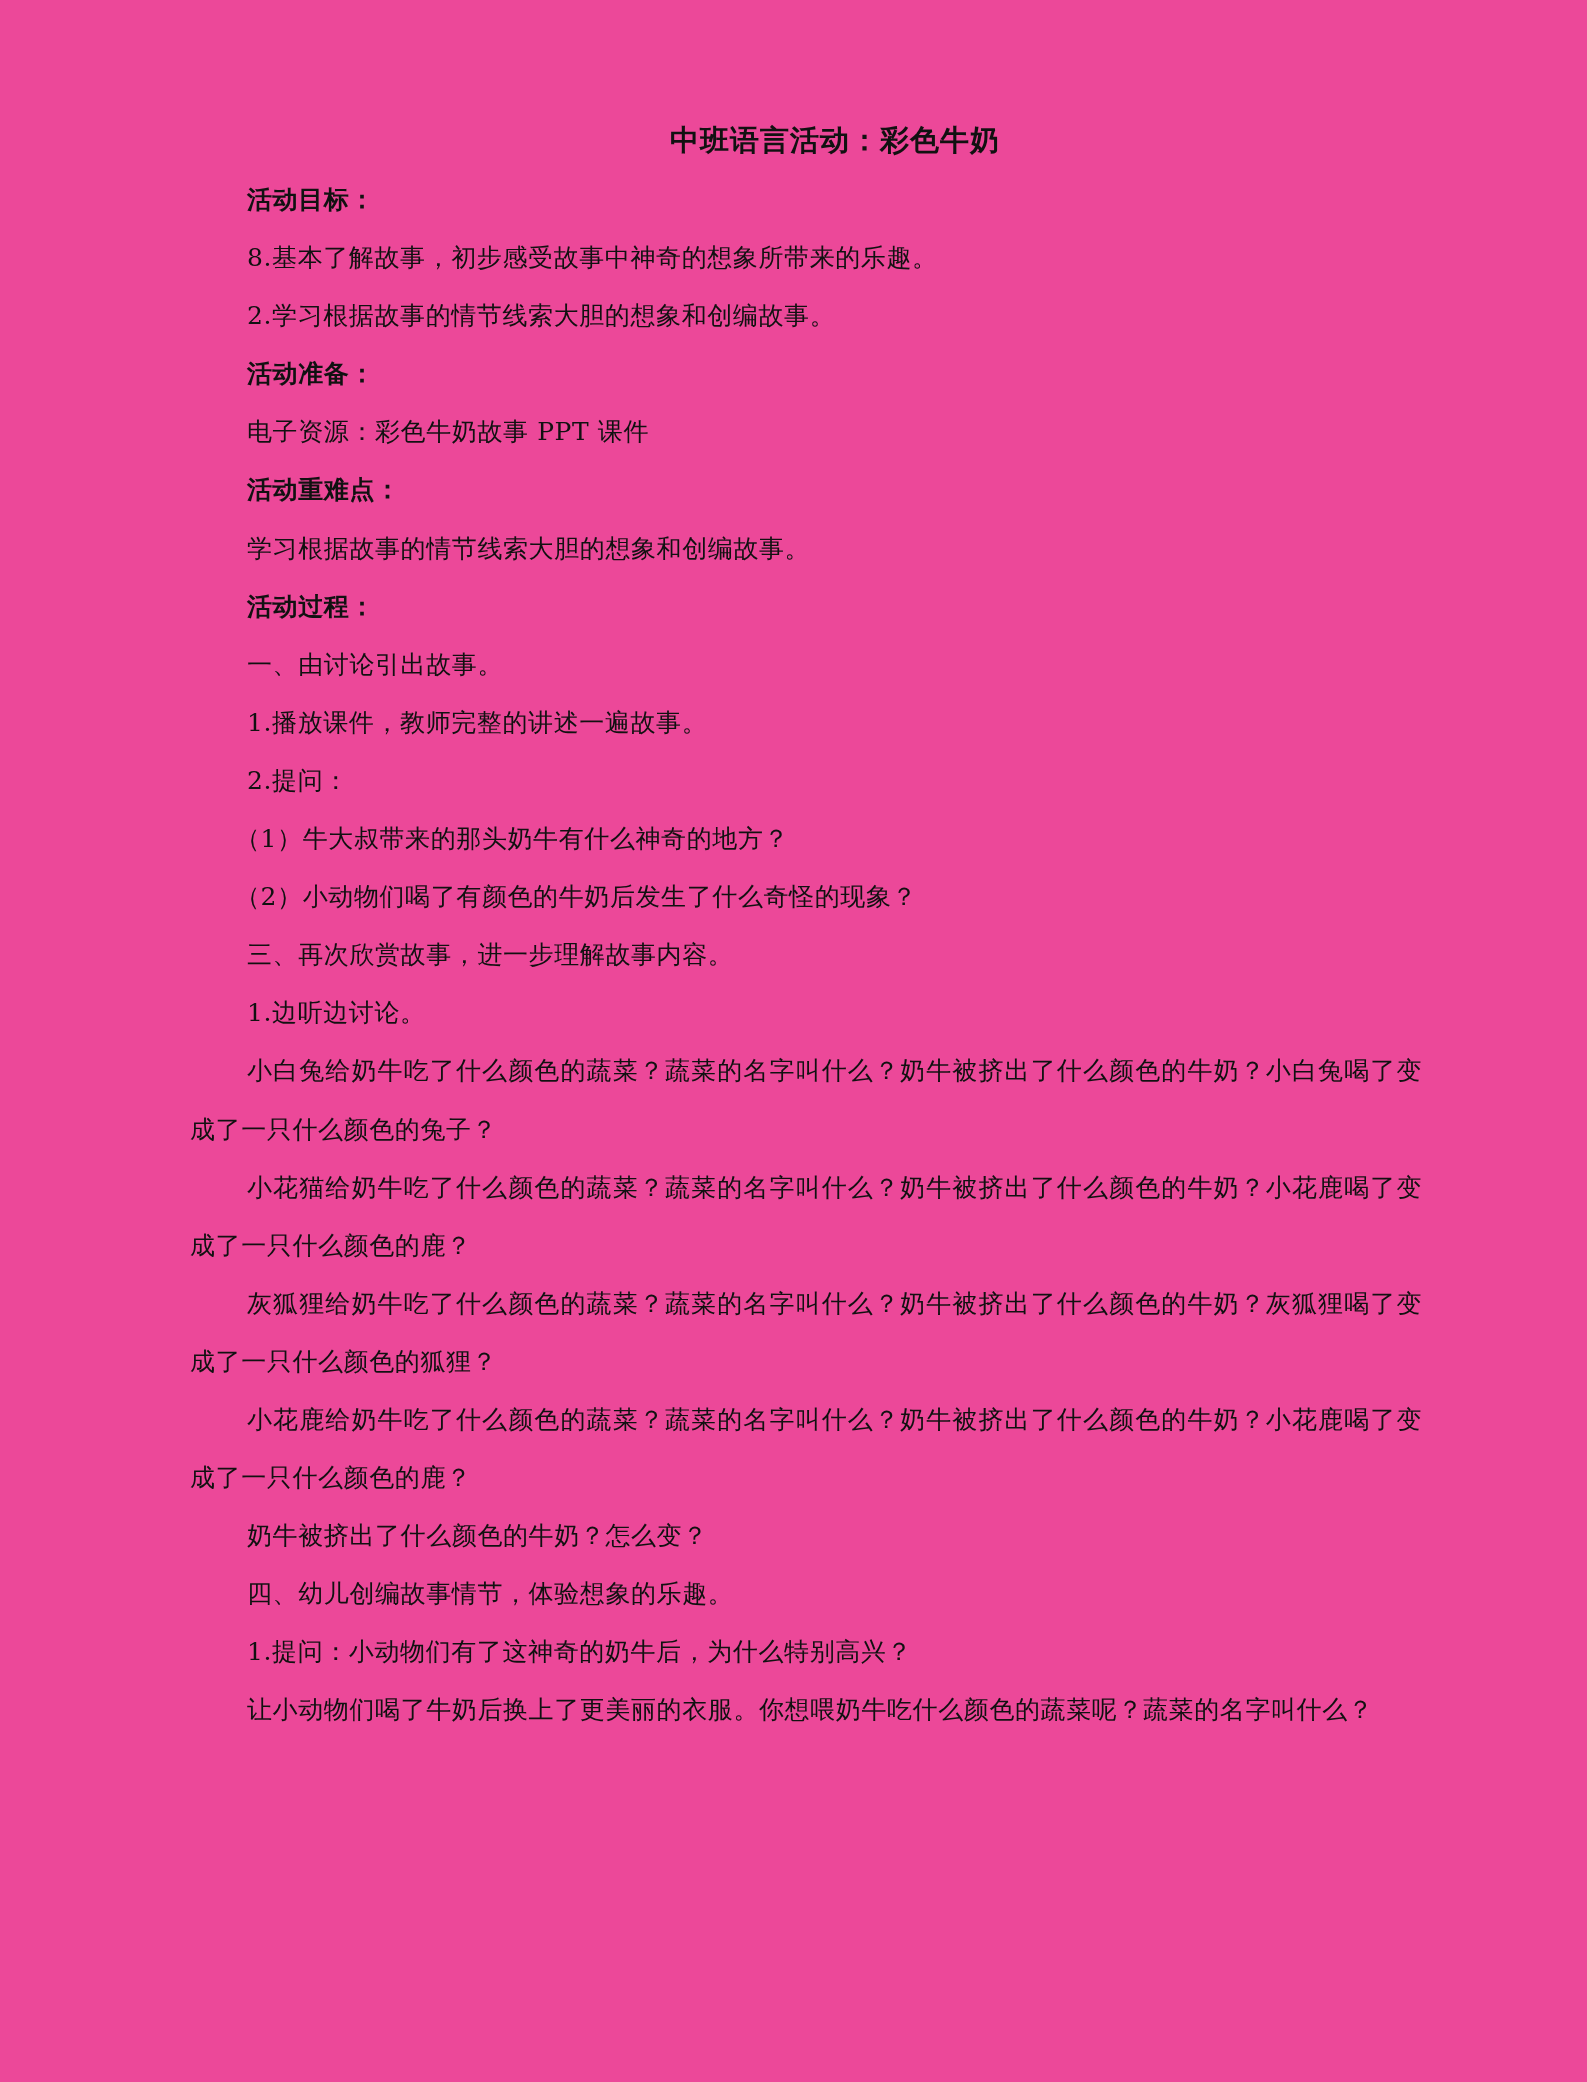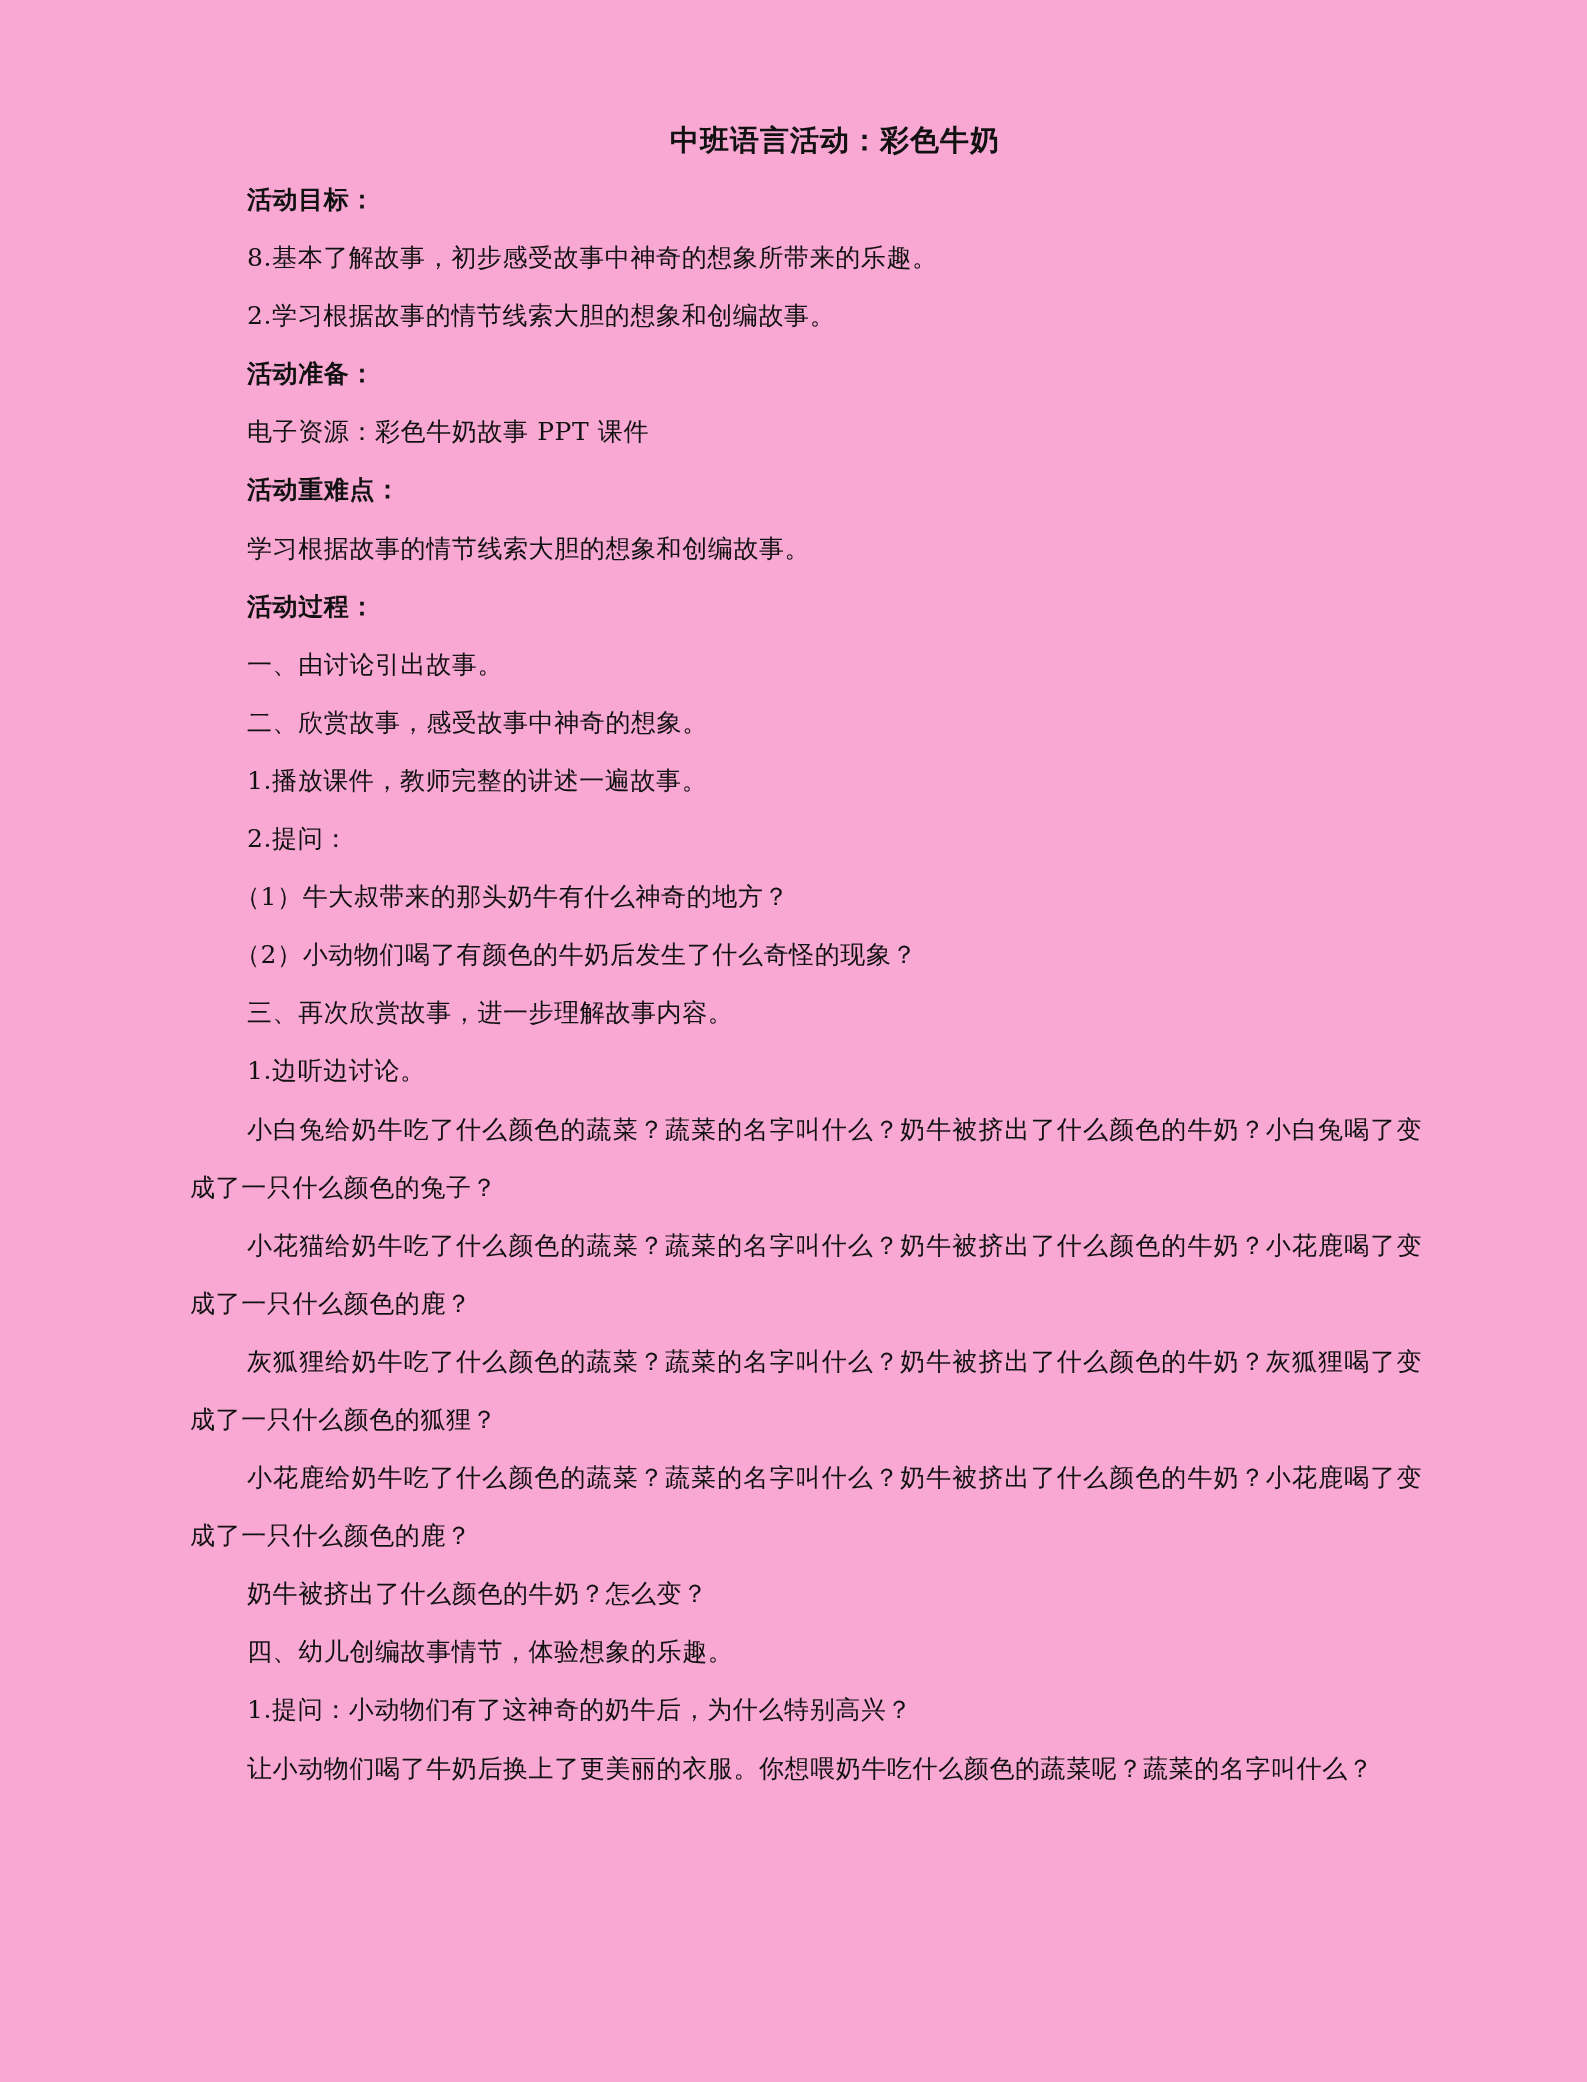--- a/index.html
+++ b/index.html
@@ -13,21 +13,21 @@
     position: relative;
     overflow: hidden;
     font-family: "DejaVu Serif", "Liberation Serif", serif;
     color: #111111;
   }
   .page {
     position: absolute;
     left: 0; top: 0;
     width: 1587px;
     height: 2082px;
-    background: #f9a8d4;
+    background: #ec4899;
   }
   .doc-title {
     position: absolute;
     left: 190px;
     top: 118px;
     width: 1290px;
     text-align: center;
     font-size: 29px;
     line-height: 44px;
     font-weight: bold;
@@ -65,21 +65,20 @@
   <div class="body-block">
     <p class="para heading">活动目标：</p>
     <p class="para">8.基本了解故事，初步感受故事中神奇的想象所带来的乐趣。</p>
     <p class="para">2.学习根据故事的情节线索大胆的想象和创编故事。</p>
     <p class="para heading">活动准备：</p>
     <p class="para">电子资源：彩色牛奶故事 PPT 课件</p>
     <p class="para heading">活动重难点：</p>
     <p class="para">学习根据故事的情节线索大胆的想象和创编故事。</p>
     <p class="para heading">活动过程：</p>
     <p class="para">一、由讨论引出故事。</p>
-    <p class="para">二、欣赏故事，感受故事中神奇的想象。</p>
     <p class="para">1.播放课件，教师完整的讲述一遍故事。</p>
     <p class="para">2.提问：</p>
     <p class="para paren">（1）牛大叔带来的那头奶牛有什么神奇的地方？</p>
     <p class="para paren">（2）小动物们喝了有颜色的牛奶后发生了什么奇怪的现象？</p>
     <p class="para">三、再次欣赏故事，进一步理解故事内容。</p>
     <p class="para">1.边听边讨论。</p>
     <p class="para">小白兔给奶牛吃了什么颜色的蔬菜？蔬菜的名字叫什么？奶牛被挤出了什么颜色的牛奶？小白兔喝了变成了一只什么颜色的兔子？</p>
     <p class="para">小花猫给奶牛吃了什么颜色的蔬菜？蔬菜的名字叫什么？奶牛被挤出了什么颜色的牛奶？小花鹿喝了变成了一只什么颜色的鹿？</p>
     <p class="para">灰狐狸给奶牛吃了什么颜色的蔬菜？蔬菜的名字叫什么？奶牛被挤出了什么颜色的牛奶？灰狐狸喝了变成了一只什么颜色的狐狸？</p>
     <p class="para">小花鹿给奶牛吃了什么颜色的蔬菜？蔬菜的名字叫什么？奶牛被挤出了什么颜色的牛奶？小花鹿喝了变成了一只什么颜色的鹿？</p>

